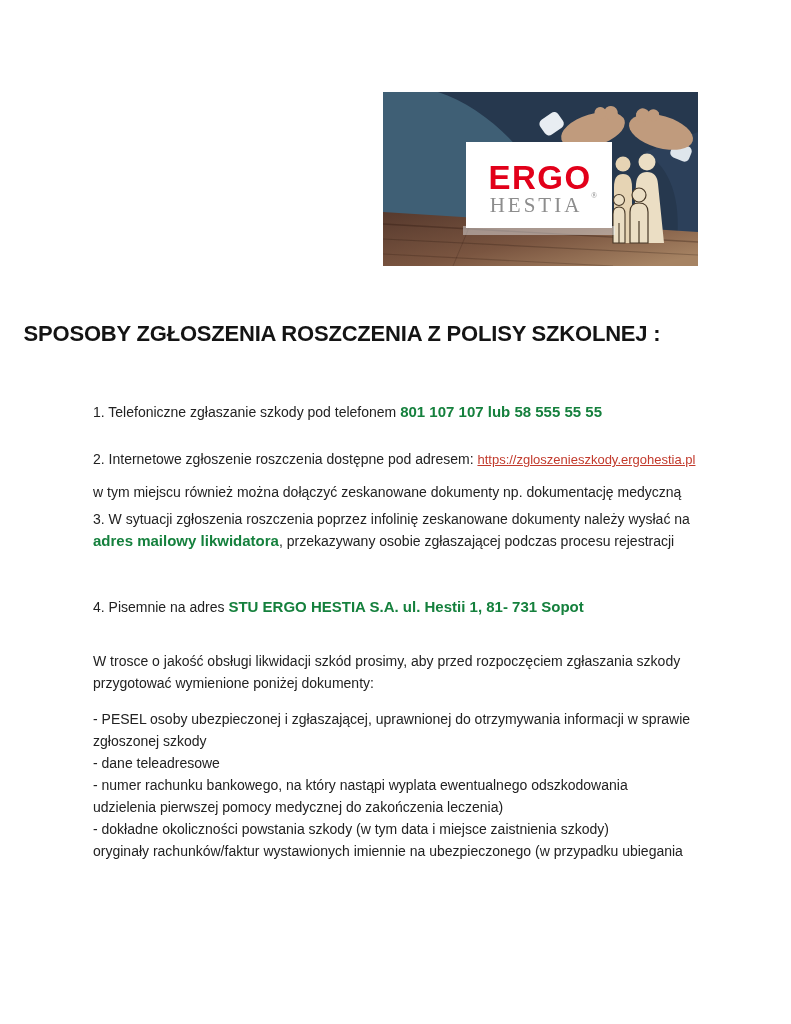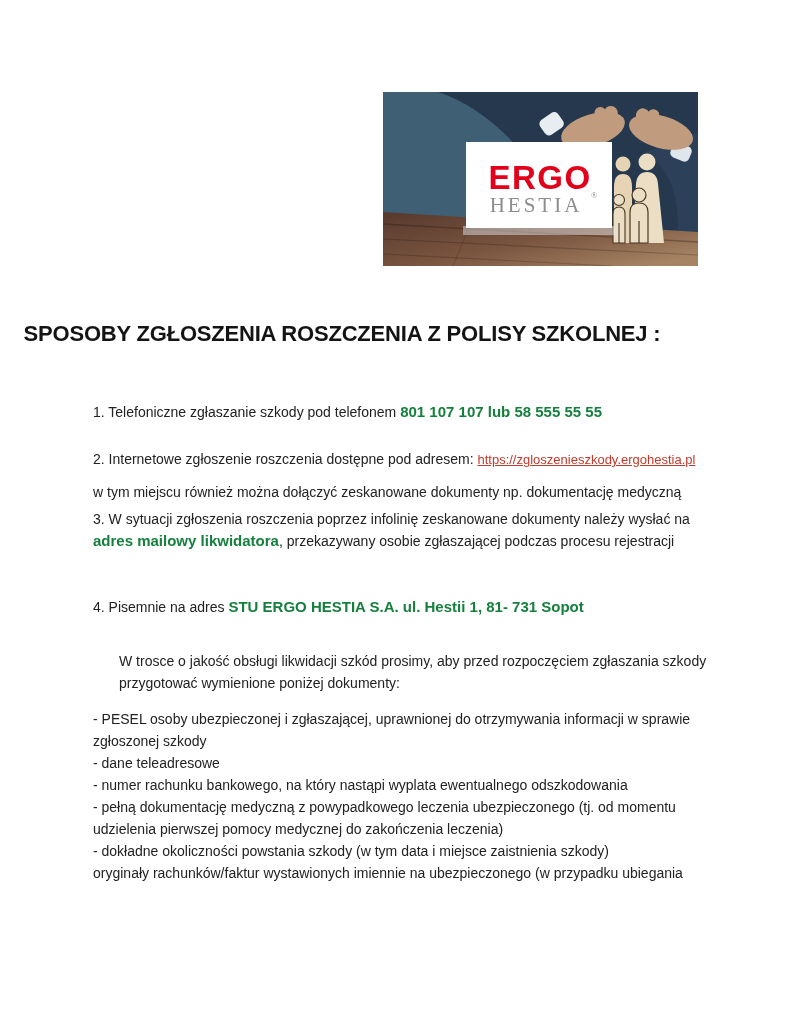--- a/index.html
+++ b/index.html
@@ -30,21 +30,21 @@
   .block{
     position:absolute;left:93px;width:660px;margin:0;
     font-size:14px;line-height:22px;color:#222222;
   }
   .line{white-space:nowrap;}
   #item1{top:401px;}
   #item2{top:448px;}
   #item2-note{top:481px;}
   #item3{top:508px;}
   #item4{top:596px;}
-  #intro{top:650px;margin-left:26px;}
+  #intro{top:650px;}
   #docs{top:708px;}
   .red-strong{color:#15803d;font-weight:bold;font-size:15px;}
   a.doc-link{color:#c23a2c;text-decoration:underline;font-size:13px;text-align:center;}
 </style>
 </head>
 <body>
 
 <div class="hero">
   <svg width="315" height="174" viewBox="0 0 315 174">
     <defs>
@@ -131,17 +131,16 @@
 <div class="block" id="intro">
   <div class="line">W trosce o jakość obsługi likwidacji szkód prosimy, aby przed rozpoczęciem zgłaszania szkody</div>
   <div class="line">przygotować wymienione poniżej dokumenty:</div>
 </div>
 
 <div class="block" id="docs">
   <div class="line">- PESEL osoby ubezpieczonej i zgłaszającej, uprawnionej do otrzymywania informacji w sprawie</div>
   <div class="line">zgłoszonej szkody</div>
   <div class="line">- dane teleadresowe</div>
   <div class="line">- numer rachunku bankowego, na który nastąpi wyplata ewentualnego odszkodowania</div>
-  <div class="line">-  pełną dokumentację medyczną z powypadkowego leczenia ubezpieczonego (tj. od momentu</div>
   <div class="line">udzielenia pierwszej pomocy medycznej do zakończenia leczenia)</div>
   <div class="line">- dokładne okoliczności powstania szkody (w tym data i miejsce zaistnienia szkody)</div>
   <div class="line">oryginały rachunków/faktur wystawionych imiennie na ubezpieczonego (w przypadku ubiegania</div>
 </div>
 
 </body></html>

